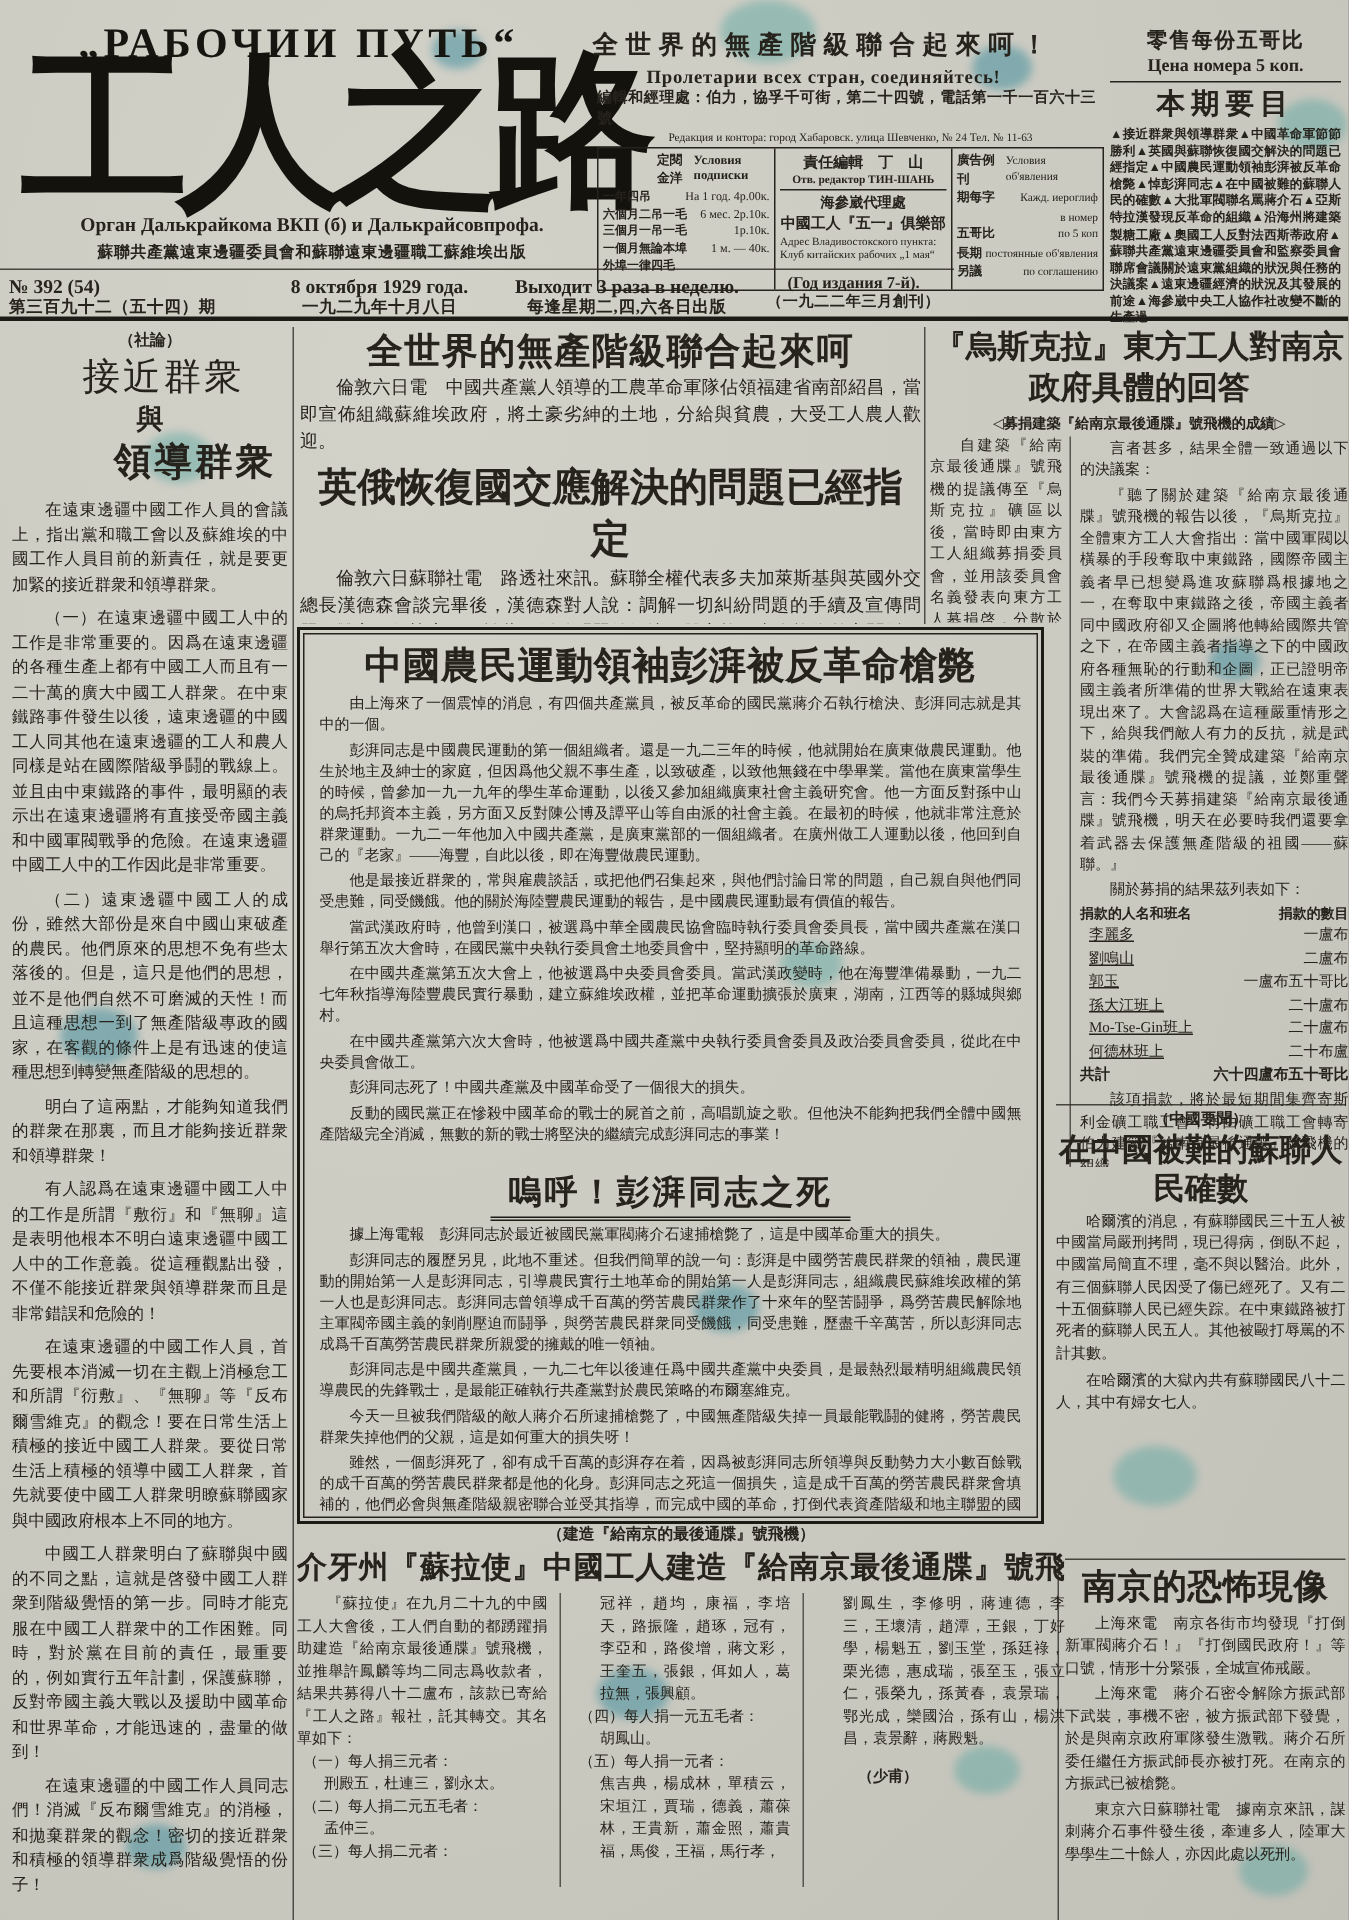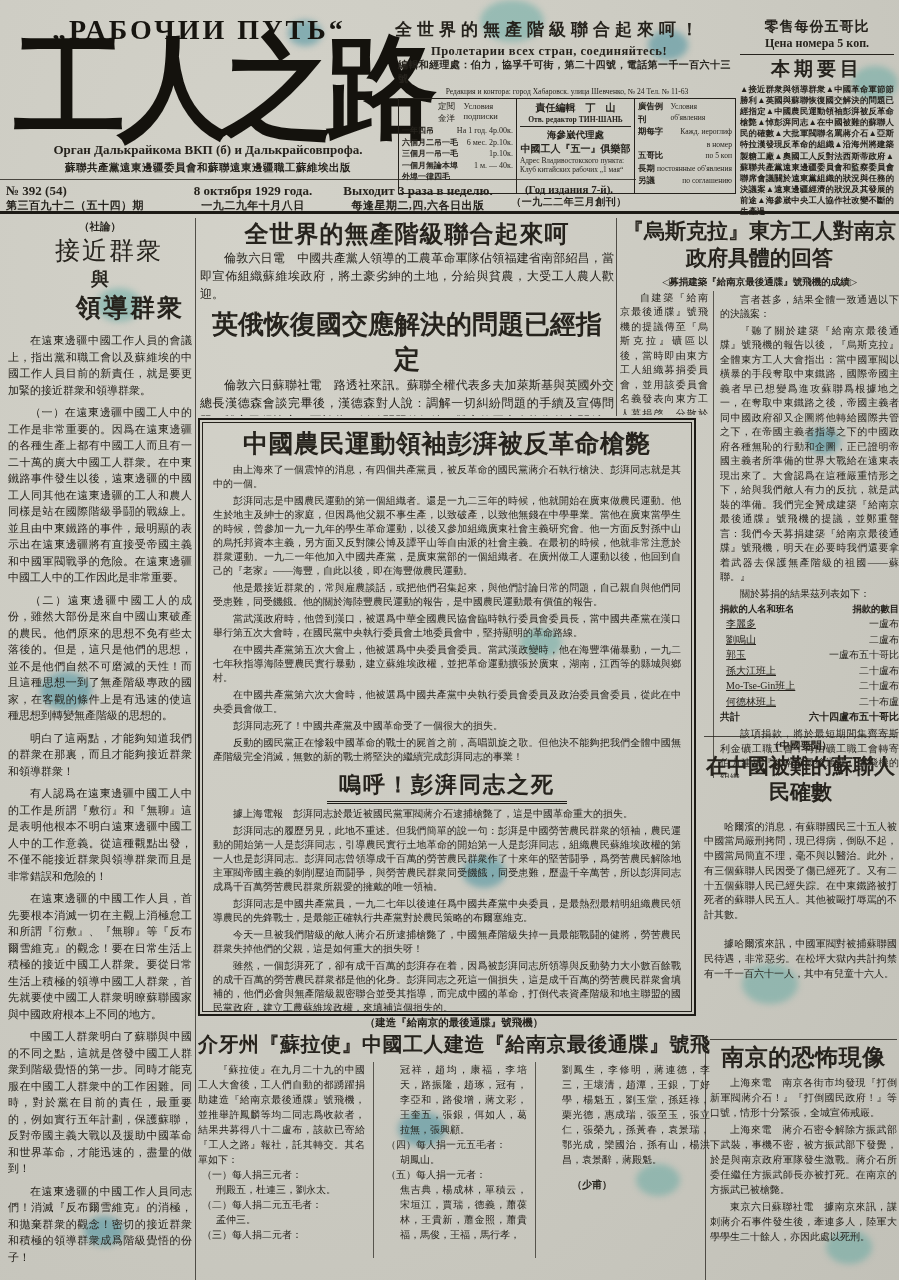--- a/index.html
+++ b/index.html
@@ -30,21 +30,21 @@
   #price-zh { font-size:14px; font-weight:bold; letter-spacing:1px; }
   #price-ru { font-size:12px; font-weight:bold; border-bottom:1px solid #26231d; padding-bottom:3px; }
   #addr-box { position:absolute; left:398px; top:58px; width:338px; }
   #addr-zh { font-size:10px; font-weight:bold; letter-spacing:.4px; }
   #addr-ru { font-size:7.6px; text-align:center; margin-top:1px; }
   #mh-table { display:flex; border:1px solid #26231d; margin-top:2px; height:96px; }
   #mh-table > div { padding:2px 3px; overflow:hidden; }
   .mh-c1 { width:118px; border-right:1px solid #26231d; }
   .mh-c2 { width:118px; border-right:1px solid #26231d; text-align:center; }
   .mh-c3 { width:100px; }
-  .sub-head { display:flex; justify-content:flex-end; font-weight:normal; font-size:8.5px;margin-left:36px; }
+  .sub-head { display:flex; justify-content:flex-end; font-weight:bold; font-size:8.5px;margin-left:36px; }
   .sub-row { display:flex; justify-content:space-between; font-size:8px; line-height:1.45; }
   .sub-row .zh { font-weight:bold; }
   .mh-c2 .ed-zh { font-size:10px; font-weight:bold; }
   .mh-c2 .ed-ru { font-size:7.6px; font-weight:bold; border-bottom:1px solid #26231d; padding-bottom:2px; margin-bottom:2px; }
   .mh-c2 .ag-zh1 { font-size:9.5px; font-weight:bold; }
   .mh-c2 .ag-zh2 { font-size:10px; font-weight:bold; }
   .mh-c2 .ag-ru { font-size:7.4px; text-align:left; }
   .mh-c3 .ad-row { display:flex; justify-content:space-between; font-size:7.6px; line-height:1.5; }
   .mh-c3 .ad-row .zh { font-weight:bold; font-size:8.4px; }
   #toc { position:absolute; left:740px; top:56px; width:154px; }
@@ -77,41 +77,41 @@
   #center-top { position:absolute; left:200px; top:218px; width:414px; height:198px; overflow:hidden; }
   #ct-a1-title { font-size:24px; font-weight:bold; text-align:center; letter-spacing:1px; }
   #ct-a1-body, #ct-a2-body { font-size:12px; line-height:1.48; }
   #ct-a2-title { font-size:26px; font-weight:bold; text-align:center; margin-top:4px; }
 
   
   #pengpai { position:absolute; left:198px; top:418px; width:498px; height:598px; border:2px solid #1d1b16; padding:2px; }
   #pengpai-inner { border:1px solid #26231d; height:100%; padding:4px 10px 2px; overflow:hidden; }
   #pp-title { font-size:25px; font-weight:bold; text-align:center; letter-spacing:.5px; }
   #pengpai .para { font-size:10px; line-height:1.4; margin-top:3px; }
-  #pp-subhead { width:fit-content; margin:6px auto 2px; font-size:22px; font-weight:bold; letter-spacing:2px; border-bottom:3px double #1d1b16; padding:0 12px 1px; }
+  #pp-subhead { width:fit-content; margin:16px auto 2px; font-size:22px; font-weight:bold; letter-spacing:2px; border-bottom:3px double #1d1b16; padding:0 12px 1px; }
 
   
   #uskra { position:absolute; left:620px; top:218px; width:279px; height:560px; overflow:hidden; }
   #us-title { font-size:21px; font-weight:bold; text-align:center; line-height:1.3; }
   #us-subtitle { font-size:9.5px; font-weight:bold; text-align:center; margin:3px 0 2px; }
   #us-body { display:flex; }
   #us-cola { width:88px; max-height:124px; overflow:hidden; font-size:10px; line-height:1.45; text-align:justify; text-indent:2em; }
   #us-colb { flex:1; margin-left:5px; border-left:1px solid rgba(38,35,29,.7); padding-left:6px; }
   #us-colb .para { font-size:10px; line-height:1.45; margin-top:2px; }
   #don-table { margin-top:2px; font-size:10px; }
   .don-hrow { display:flex; justify-content:space-between; font-weight:bold; font-size:9.3px;text-align:right; }
   .don-row { display:flex; justify-content:space-between; line-height:1.55; }
   .don-row .dname { padding-left:6px;text-decoration:underline; }
   .don-total { display:flex; justify-content:space-between; line-height:1.6; font-weight:bold; }
   #us-closing { font-size:10px; line-height:1.45; text-indent:2em; text-align:justify; margin-top:2px; }
 
   
   #china-news { position:absolute; left:704px; top:736px; width:193px; height:258px; overflow:hidden; border-top:1px solid rgba(38,35,29,.8); padding-top:2px; }
   #cn-title { font-size:21px; font-weight:bold; text-align:center; line-height:1.25; }
-  #china-news .para { font-size:10px; line-height:1.48; margin-top:14px; }
+  #china-news .para { font-size:10px; line-height:1.48; margin-top:3px;font-family:Liberation Mono, monospace; }
 
   
   #nanjing { position:absolute; left:710px; top:1039px; width:187px; height:239px; overflow:hidden; border-top:1px solid rgba(38,35,29,.8); padding-top:2px; }
   #nj-title { font-size:23px; font-weight:bold; text-align:center; letter-spacing:.5px; }
   #nanjing .para { font-size:10px; line-height:1.48; margin-top:3px; }
 
   
   #airplane { position:absolute; left:198px; top:1016px; width:512px; height:262px; overflow:hidden; }
   #ap-title { font-size:20px; font-weight:bold; text-align:center; white-space:nowrap; letter-spacing:.5px; margin-top:1px; }
   #ap-cols { display:flex; margin-top:4px; height:196px; }
@@ -355,21 +355,20 @@
 
       </div>
     </div>
   </div>
 
   <div id="china-news">
     <div class="kicker">（中國要聞）</div>
     <div id="cn-title">在中國被難的蘇聯人民確數</div>
     <div>
         <p class="para">哈爾濱的消息，有蘇聯國民三十五人被中國當局嚴刑拷問，現已得病，倒臥不起，中國當局簡直不理，毫不與以醫治。此外，有三個蘇聯人民因受了傷已經死了。又有二十五個蘇聯人民已經失踪。在中東鐵路被打死者的蘇聯人民五人。其他被毆打辱罵的不計其數。</p>
-        <p class="para">據哈爾濱來訊，中國軍閥對被捕蘇聯國民待遇，非常惡劣。在松坪大獄內共計拘禁有一千一百六十一人，其中有兒童十六人。</p>
         <p class="para">在哈爾濱的大獄內共有蘇聯國民八十二人，其中有婦女七人。</p>
       </div>
   </div>
 
   <div class="rule-v" style="left:705px;top:1040px;height:240px;"></div>
   <div id="nanjing">
     <div id="nj-title">南京的恐怖現像</div>
     <div>
         <p class="para">上海來電　南京各街市均發現『打倒新軍閥蔣介石！』『打倒國民政府！』等口號，情形十分緊張，全城宣佈戒嚴。</p>
         <p class="para">上海來電　蔣介石密令解除方振武部下武裝，事機不密，被方振武部下發覺，於是與南京政府軍隊發生激戰。蔣介石所委任繼任方振武師長亦被打死。在南京的方振武已被槍斃。</p>

